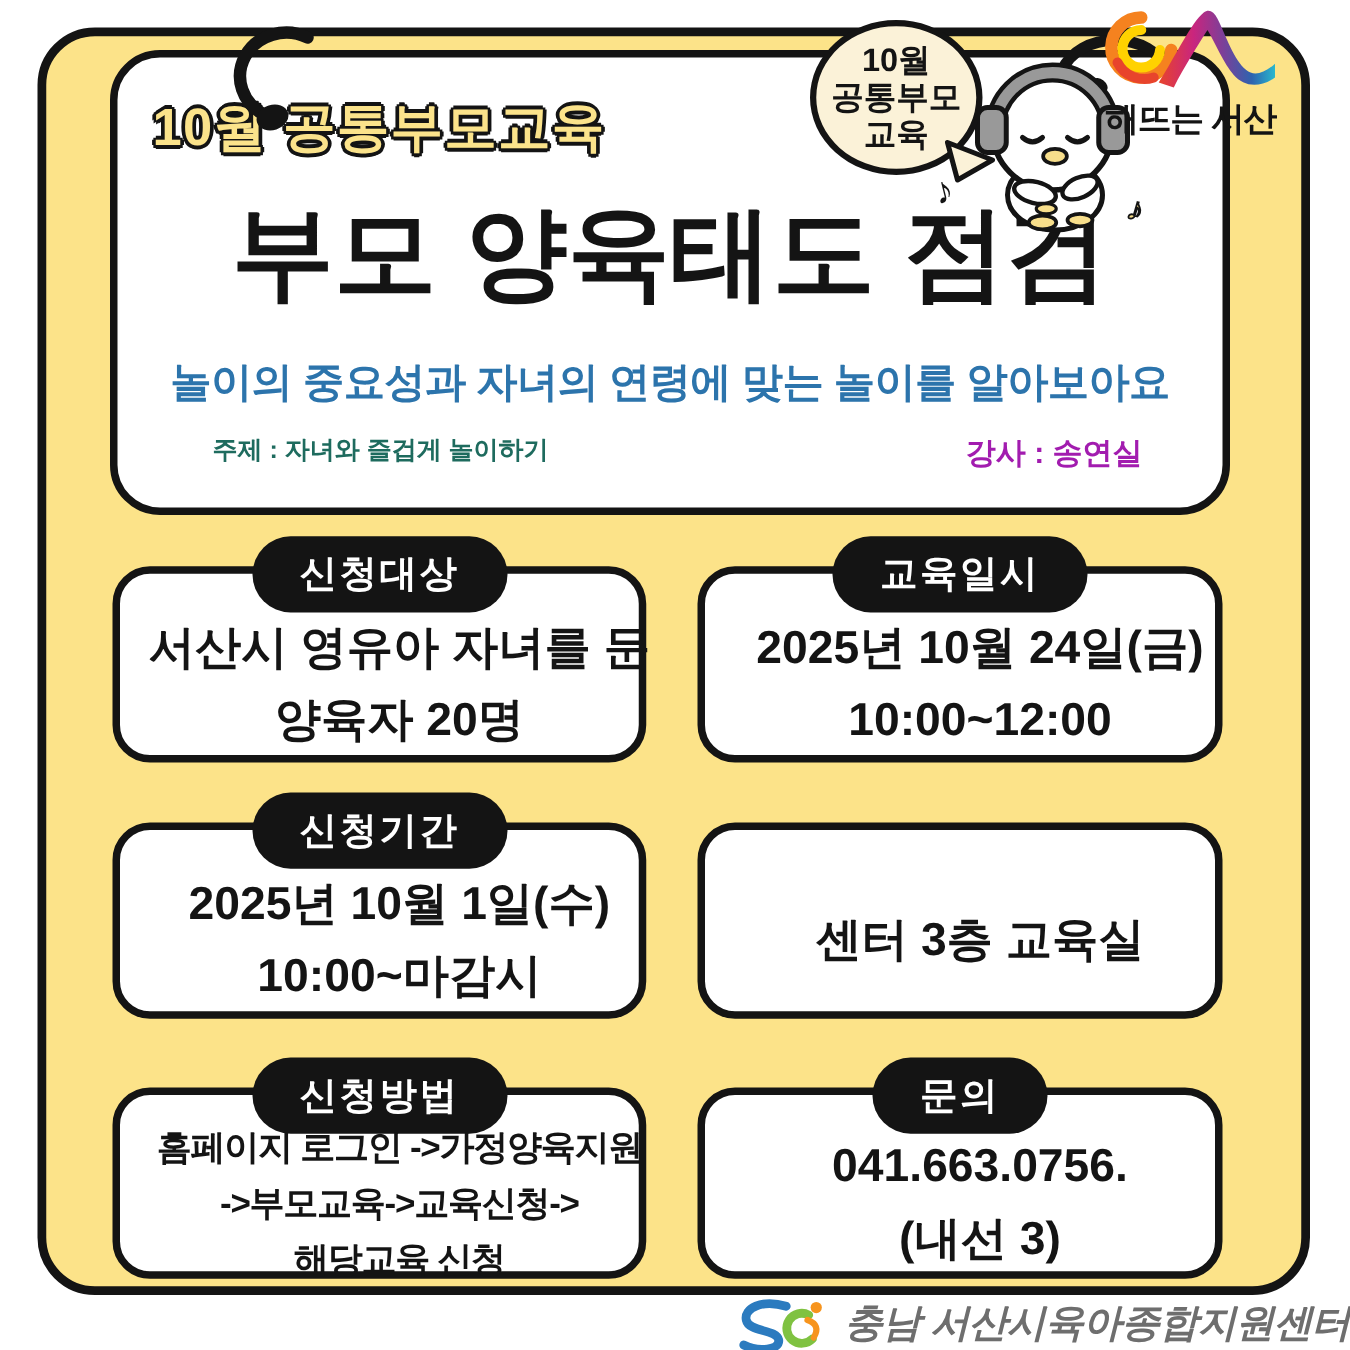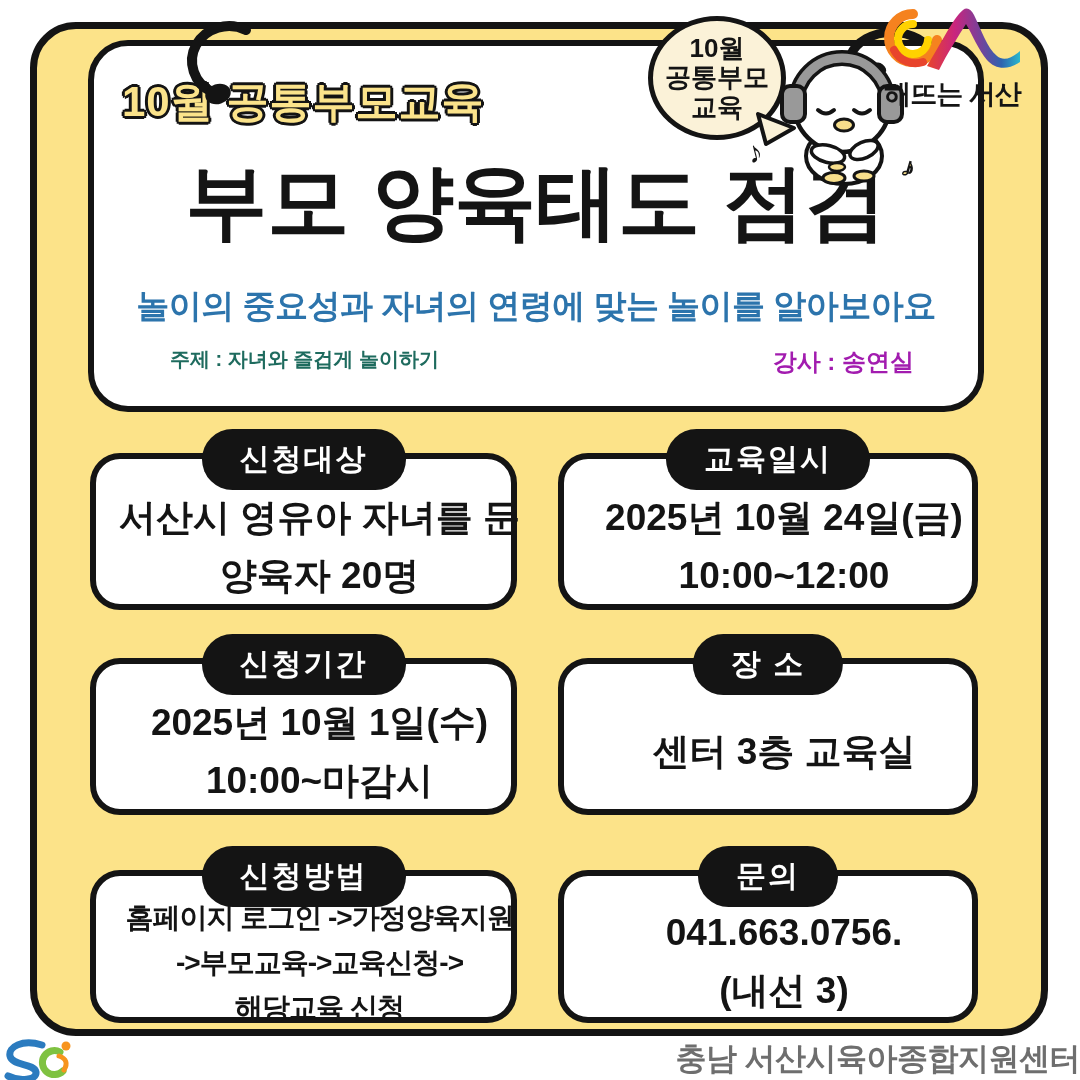--- a/index.html
+++ b/index.html
@@ -65,21 +65,21 @@
 
   .b1 { left:90px;  top:453px; width:427px; height:157px; }
   .b2 { left:558px; top:453px; width:420px; height:157px; }
   .b3 { left:90px;  top:658px; width:427px; height:157px; }
   .b4 { left:558px; top:658px; width:420px; height:157px; }
   .b5 { left:90px;  top:870px; width:427px; height:153px; }
   .b6 { left:558px; top:870px; width:420px; height:153px; }
 
   
   .footer { position:absolute; left:0; top:1038px; width:100%; height:42px;
-            display:flex; align-items:center; justify-content:space-between; gap:10px; }
+            display:flex; align-items:center; justify-content:flex-end; gap:10px;font-style:italic; }
   .footer-text { font-size:31px; font-weight:600; color:#6E6E6E; letter-spacing:-0.5px; }
 </style>
 </head>
 <body>
 
 <div class="page">
 
   <div class="card"></div>
 
   <svg class="hook-left" width="120" height="110" viewBox="0 0 120 110">
@@ -179,21 +179,20 @@
 
   <div class="ibox b3">
     <div class="pill">신청기간</div>
     <div class="content">
       <div>2025년 10월 1일(수)</div>
       <div>10:00~마감시</div>
     </div>
   </div>
 
   <div class="ibox b4">
-    <div class="pill">장 소</div>
     <div class="content">
       <div>센터 3층 교육실</div>
     </div>
   </div>
 
   <div class="ibox b5 method">
     <div class="pill">신청방법</div>
     <div class="content">
       <div>홈페이지 로그인 -&gt;가정양육지원</div>
       <div>-&gt;부모교육-&gt;교육신청-&gt;</div>

